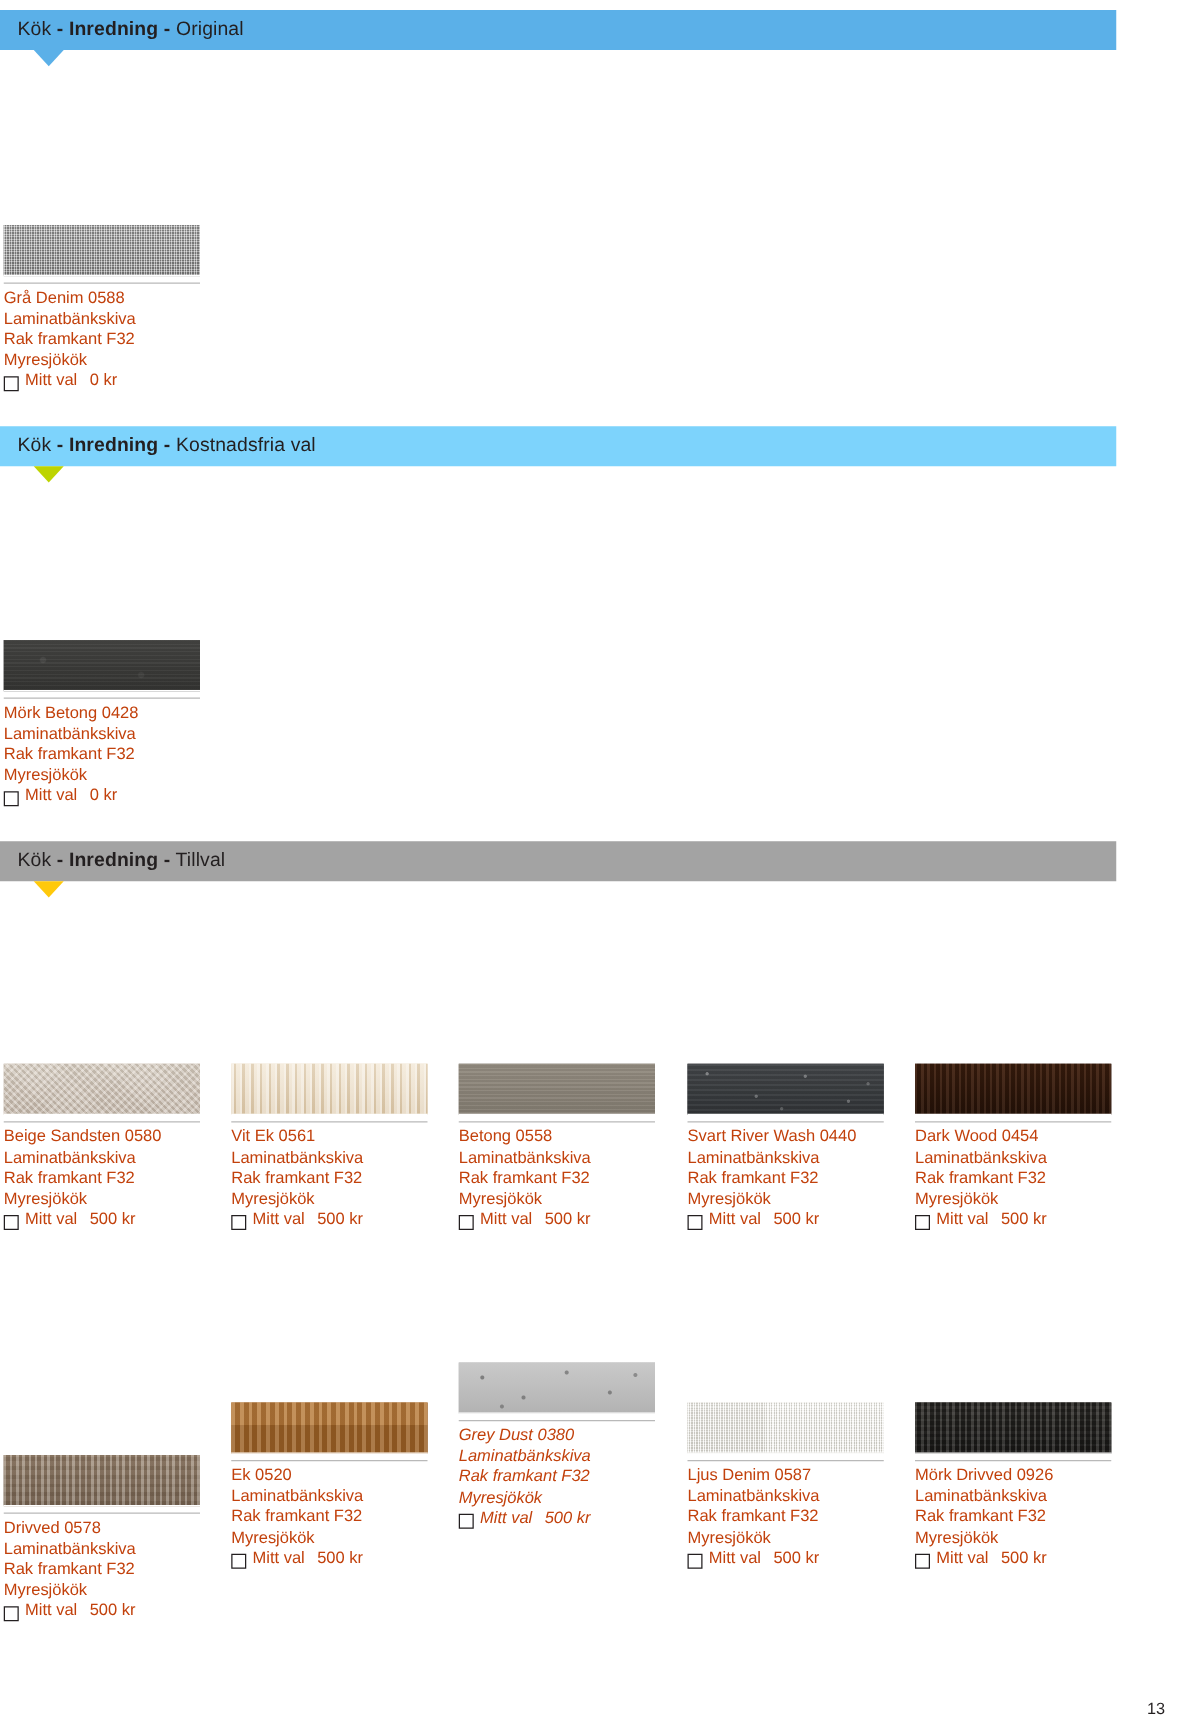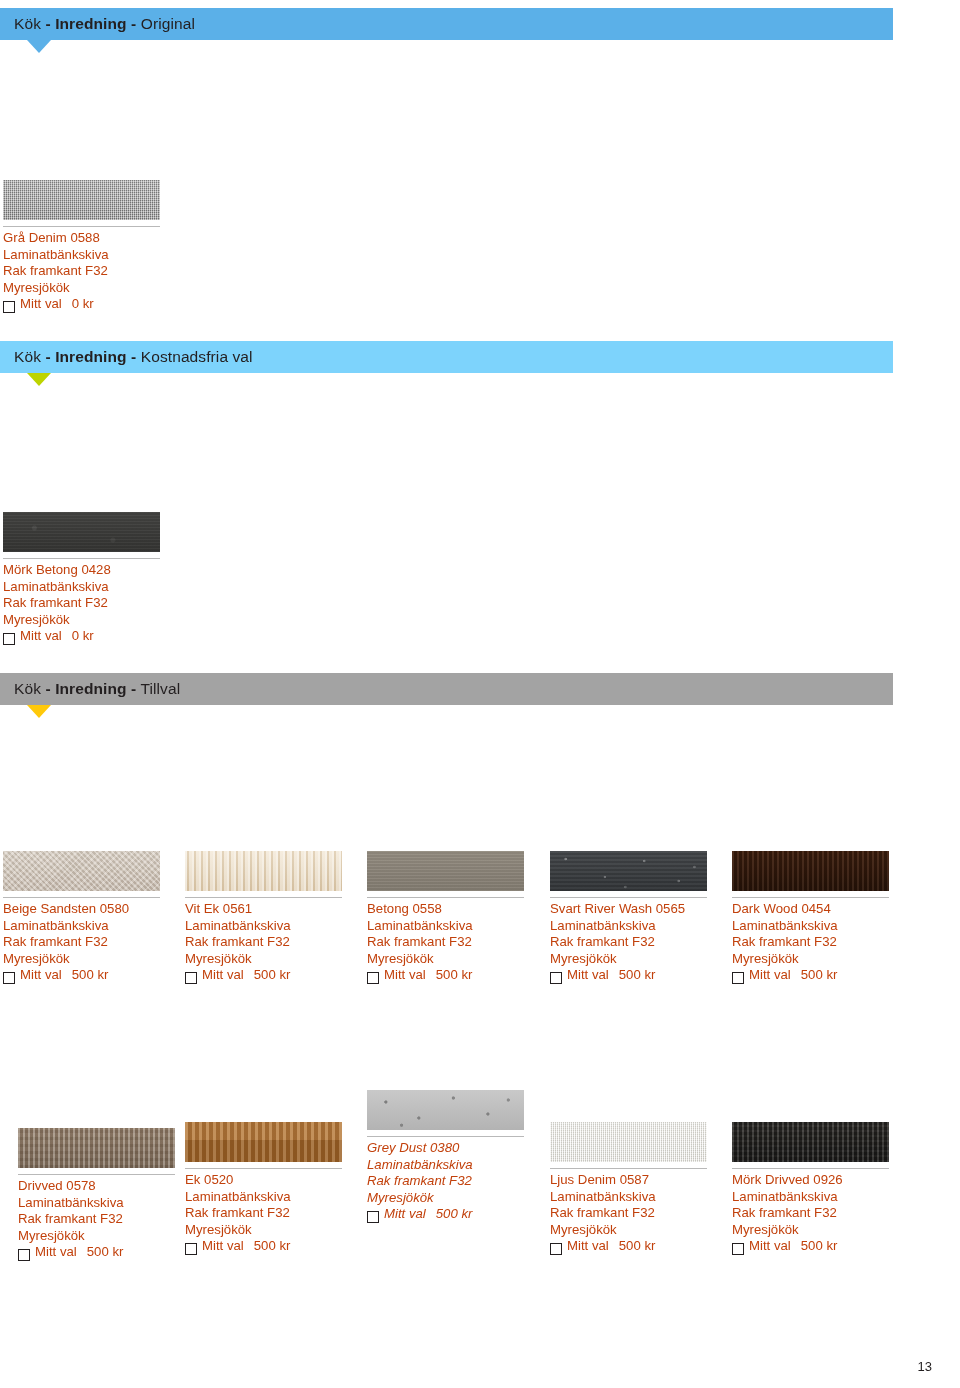--- a/index.html
+++ b/index.html
@@ -318,21 +318,21 @@
       <span class="choice-label">Mitt val</span>
       <span class="choice-price">500 kr</span>
     </span>
   </div>
 </div>
 
 <div class="product-card" style="left:550px; top:851px;">
   <div class="swatch tex-svart-river"></div>
   <div class="swatch-rule"></div>
   <div class="card-lines">
-    <span class="line">Svart River Wash 0565</span>
+    <span class="line">Svart River Wash 0440</span>
     <span class="line">Laminatbänkskiva</span>
     <span class="line">Rak framkant F32</span>
     <span class="line">Myresjökök</span>
     <span class="choice-line">
       <span class="checkbox-glyph"></span>
       <span class="choice-label">Mitt val</span>
       <span class="choice-price">500 kr</span>
     </span>
   </div>
 </div>
@@ -346,21 +346,21 @@
     <span class="line">Rak framkant F32</span>
     <span class="line">Myresjökök</span>
     <span class="choice-line">
       <span class="checkbox-glyph"></span>
       <span class="choice-label">Mitt val</span>
       <span class="choice-price">500 kr</span>
     </span>
   </div>
 </div>
 
-<div class="product-card" style="left:3px; top:1128px;margin-left:15px;">
+<div class="product-card" style="left:3px; top:1164px;">
   <div class="swatch tex-drivved"></div>
   <div class="swatch-rule"></div>
   <div class="card-lines">
     <span class="line">Drivved 0578</span>
     <span class="line">Laminatbänkskiva</span>
     <span class="line">Rak framkant F32</span>
     <span class="line">Myresjökök</span>
     <span class="choice-line">
       <span class="checkbox-glyph"></span>
       <span class="choice-label">Mitt val</span>

